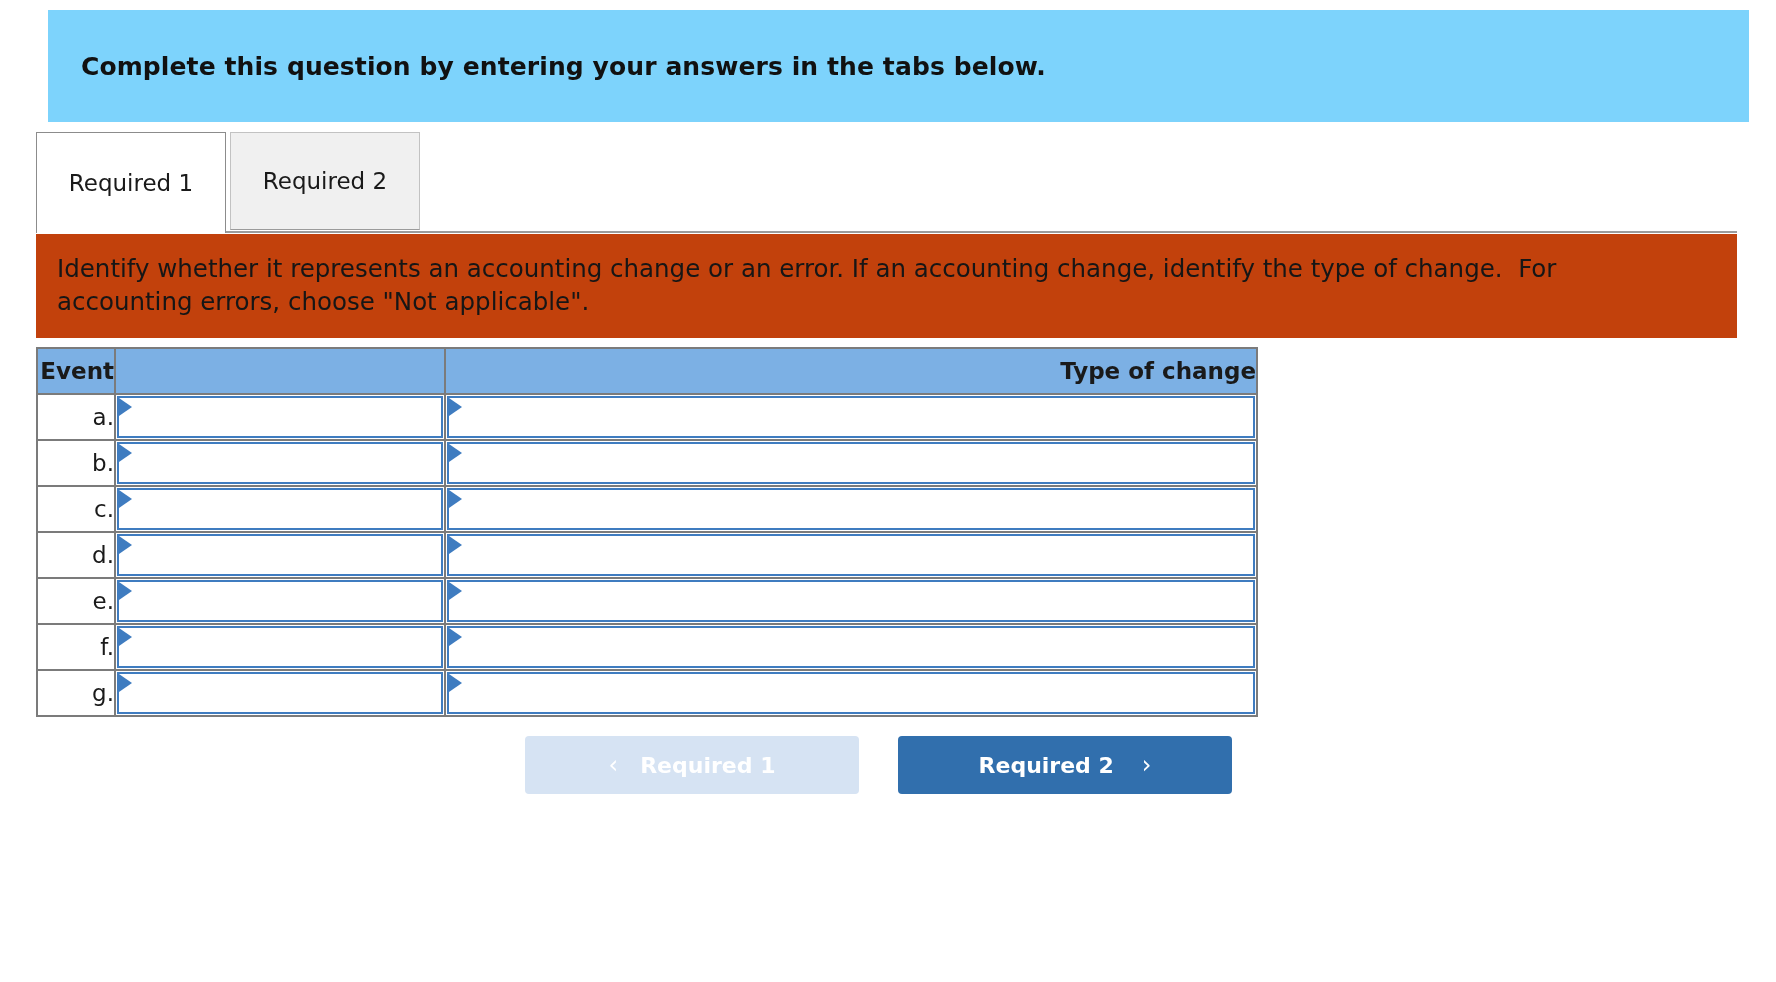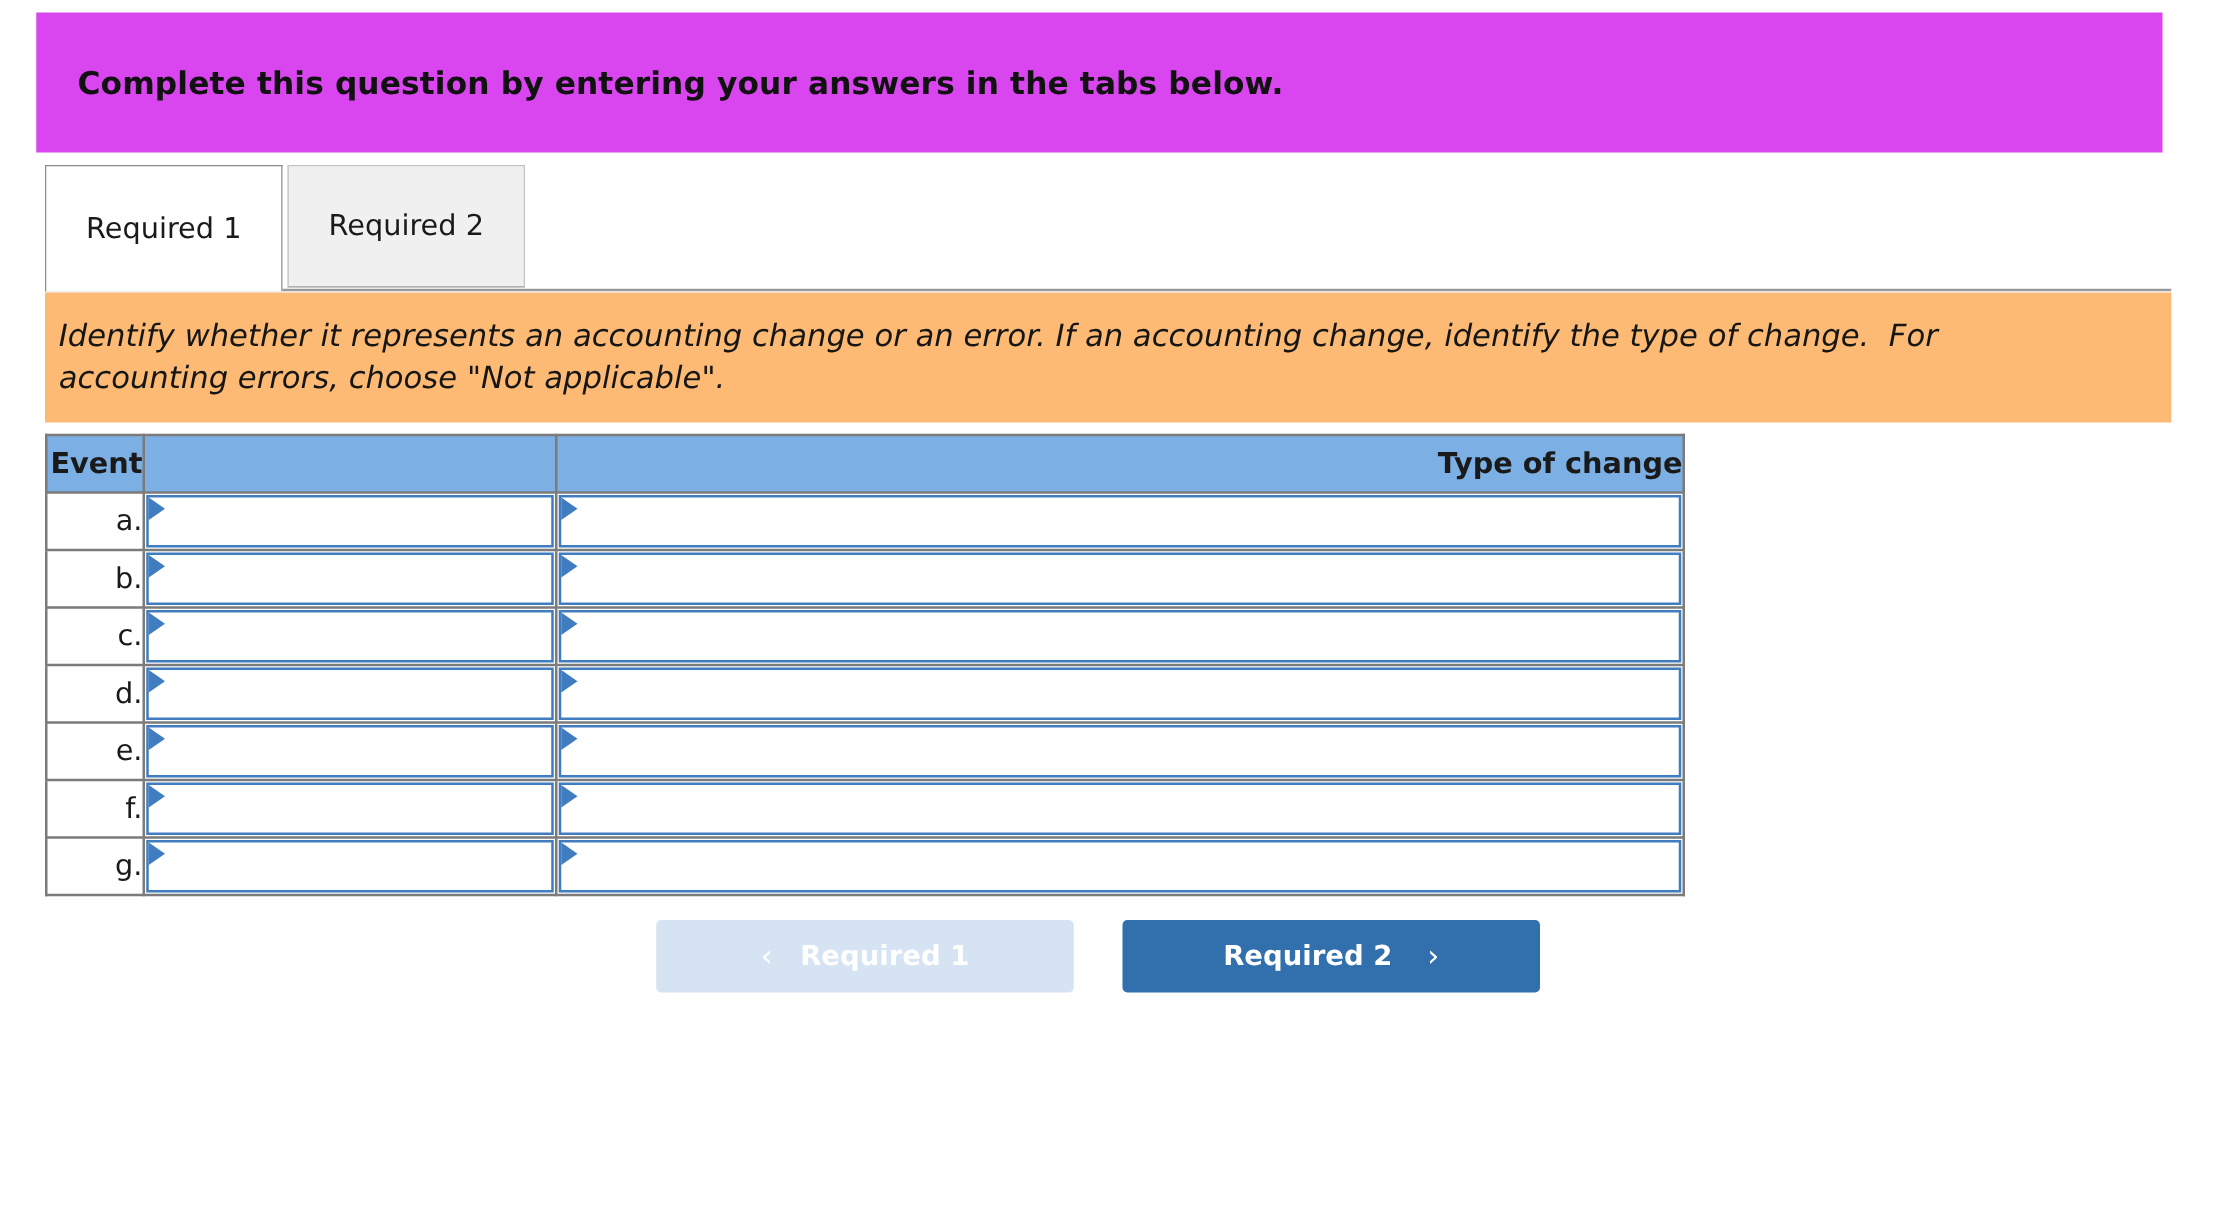--- a/index.html
+++ b/index.html
@@ -13,25 +13,25 @@
     position: relative;
     width: 1776px;
     height: 982px;
     background: #ffffff;
     overflow: hidden;
   }
 
   
   .banner {
     position: absolute;
-    left: 29px;
+    left: 48px;
     top: 10px;
     width: 1701px;
     height: 112px;
-    background: #d946ef;
+    background: #7dd3fc;
     display: flex;
     align-items: center;
   }
   .banner-text {
     font-size: 25px;
     font-weight: bold;
     color: #111111;
     padding-left: 33px;
     letter-spacing: 0.1px;
   }
@@ -82,23 +82,22 @@
     background: #9b9b9b;
     z-index: 1;
   }
 
   
   .prompt {
     position: absolute;
     left: 36px;
     top: 234px;
     width: 1701px;
-    padding: 18px 30px 20px 11px;
-    background: #fdba74;
-    font-style: italic;
+    padding: 18px 30px 20px 21px;
+    background: #c2410c;
   }
   .prompt-line {
     font-size: 24.5px;
     color: #161616;
     line-height: 33px;
     white-space: pre;
   }
 
   
   .tablewrap {
@@ -118,21 +117,21 @@
   th.hdr {
     background: #7cb0e4;
     color: #1a1a1a;
     font-size: 23px;
     font-weight: bold;
     height: 46px;
     text-align: right;
   }
   th.hdr-event { width: 78px; }
   th.hdr-blank { width: 330px; }
-  th.hdr-type  { width: 902px; }
+  th.hdr-type  { width: 812px; }
 
   td.event-cell {
     width: 78px;
     height: 46px;
     text-align: center;
     font-size: 23px;
     color: #1a1a1a;
     background: #ffffff;
     padding-right: 8px;
     text-align: right;

